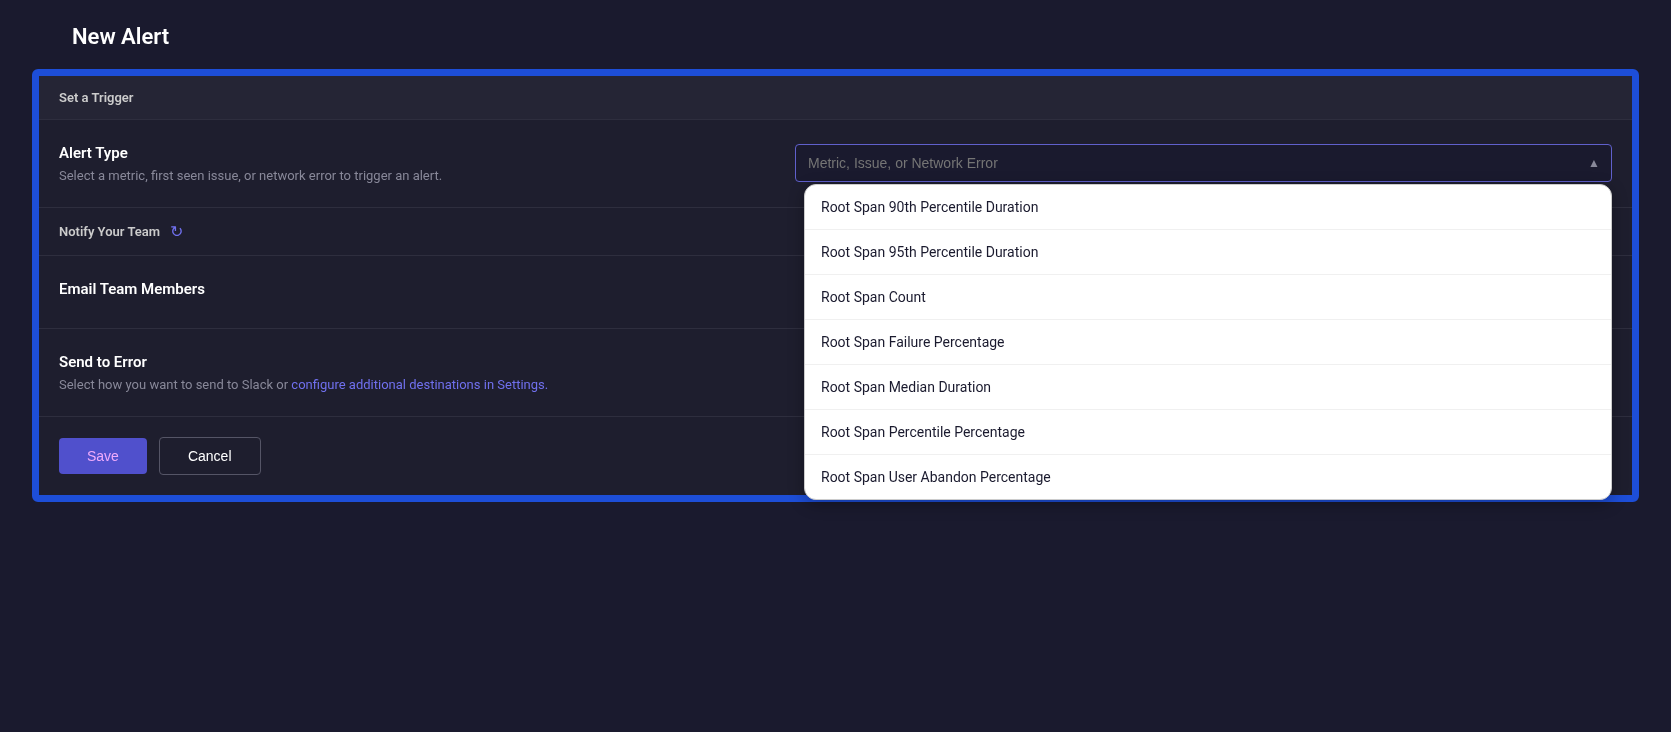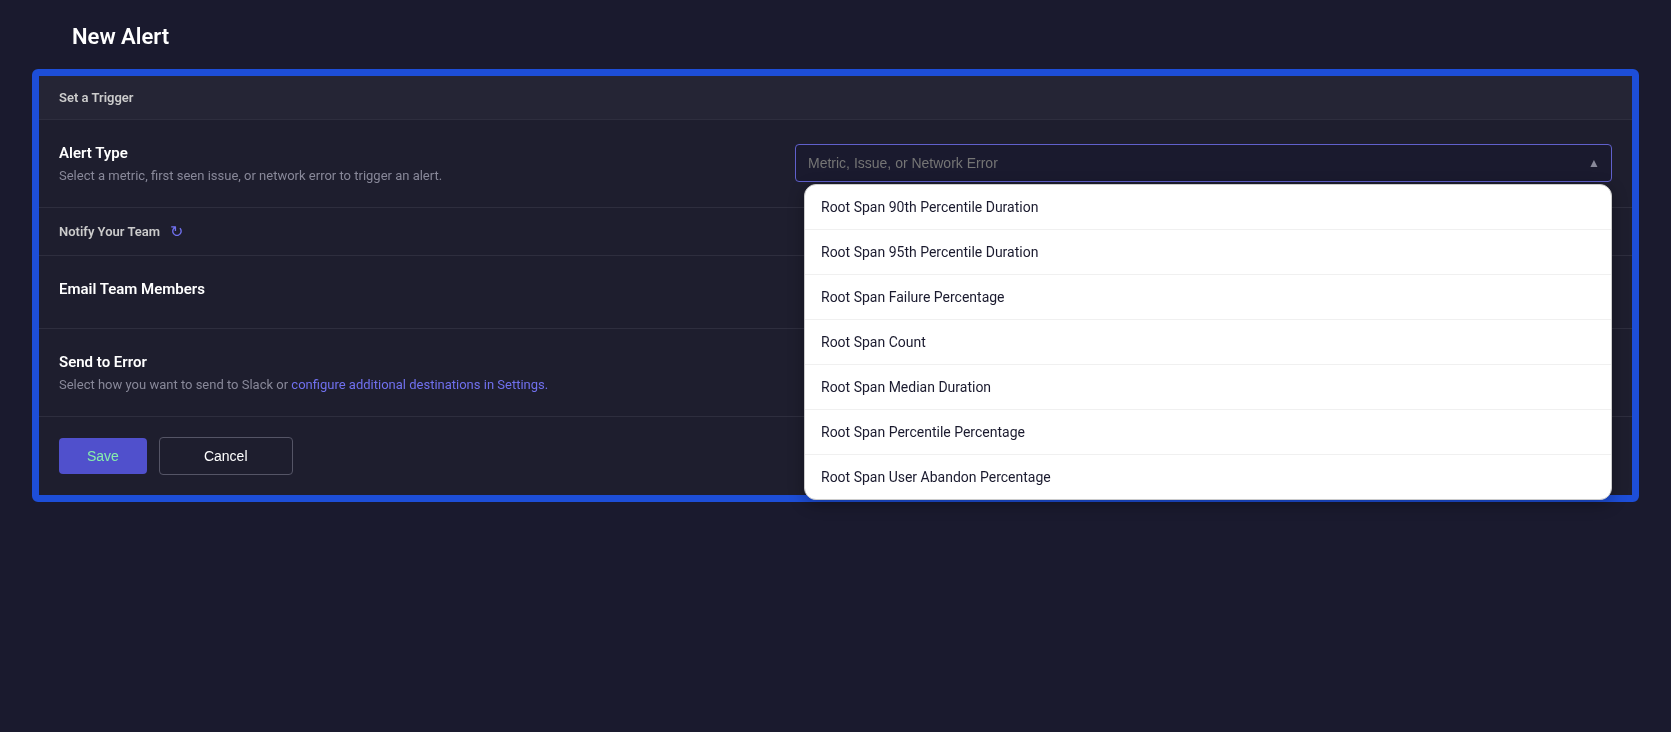--- a/index.html
+++ b/index.html
@@ -164,35 +164,35 @@
 
     .footer {
       padding: 20px;
       display: flex;
       gap: 12px;
       align-items: center;
     }
 
     .btn-save {
       background-color: #5050cc;
-      color: #86efac;
+      color: #f0abfc;
       border: none;
       border-radius: 4px;
       padding: 10px 28px;
       font-size: 14px;
       font-weight: 500;
       cursor: pointer;
     }
 
     .btn-cancel {
       background-color: transparent;
       color: #ffffff;
       border: 1px solid #555566;
       border-radius: 4px;
-      padding: 10px 44px;
+      padding: 10px 28px;
       font-size: 14px;
       font-weight: 500;
       cursor: pointer;
     }
   </style>
 </head>
 <body>
 
 <div class="page-container">
   <h1 class="page-title">New Alert</h1>
@@ -211,22 +211,22 @@
         </div>
         <div class="section-right">
           <div class="select-wrapper">
             <input class="select-input" readonly="" placeholder="Metric, Issue, or Network Error" style="">
             <span class="select-arrow">▲</span>
 
             
             <div class="dropdown-menu">
               <div class="dropdown-item">Root Span 90th Percentile Duration</div>
               <div class="dropdown-item">Root Span 95th Percentile Duration</div>
+              <div class="dropdown-item">Root Span Count</div>
               <div class="dropdown-item">Root Span Failure Percentage</div>
-              <div class="dropdown-item">Root Span Count</div>
               <div class="dropdown-item">Root Span Median Duration</div>
               <div class="dropdown-item">Root Span Percentile Percentage</div>
               <div class="dropdown-item">Root Span User Abandon Percentage</div>
             </div>
           </div>
         </div>
       </div>
 
       <div class="notify-section">
         <span class="notify-title">Notify Your Team</span>

